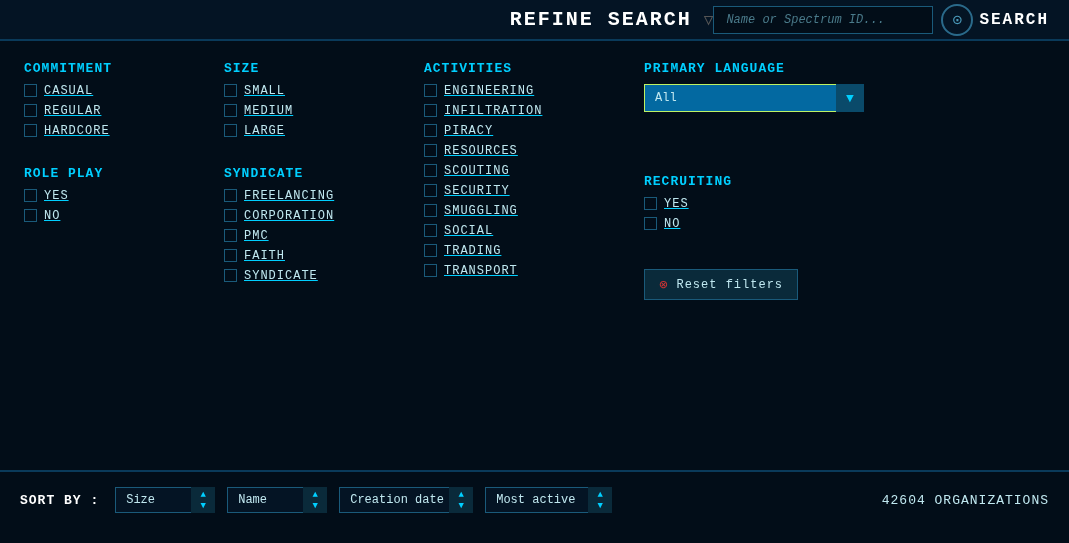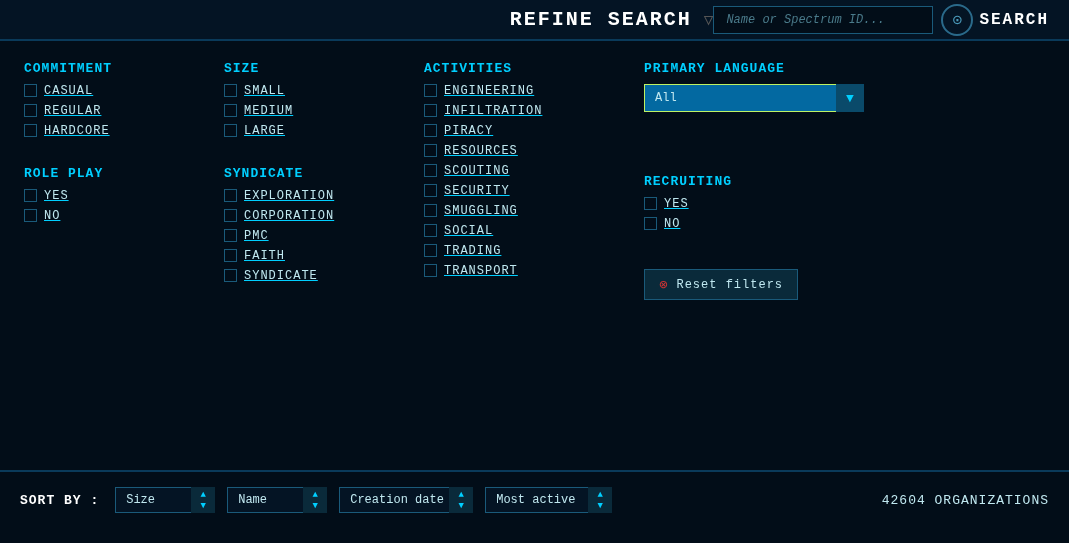--- a/index.html
+++ b/index.html
@@ -347,21 +347,21 @@
       </div>
       <div class="checkbox-item">
         <input type="checkbox" style="">
         <span class="checkbox-label">LARGE</span>
       </div>
     </div>
     <div class="filter-group">
       <div class="filter-section-title">SYNDICATE</div>
       <div class="checkbox-item">
         <input type="checkbox" style="">
-        <span class="checkbox-label">EXPLORATION</span>
+        <span class="checkbox-label">FREELANCING</span>
       </div>
       <div class="checkbox-item">
         <input type="checkbox" style="">
         <span class="checkbox-label">CORPORATION</span>
       </div>
       <div class="checkbox-item">
         <input type="checkbox" style="">
         <span class="checkbox-label">PMC</span>
       </div>
       <div class="checkbox-item">

